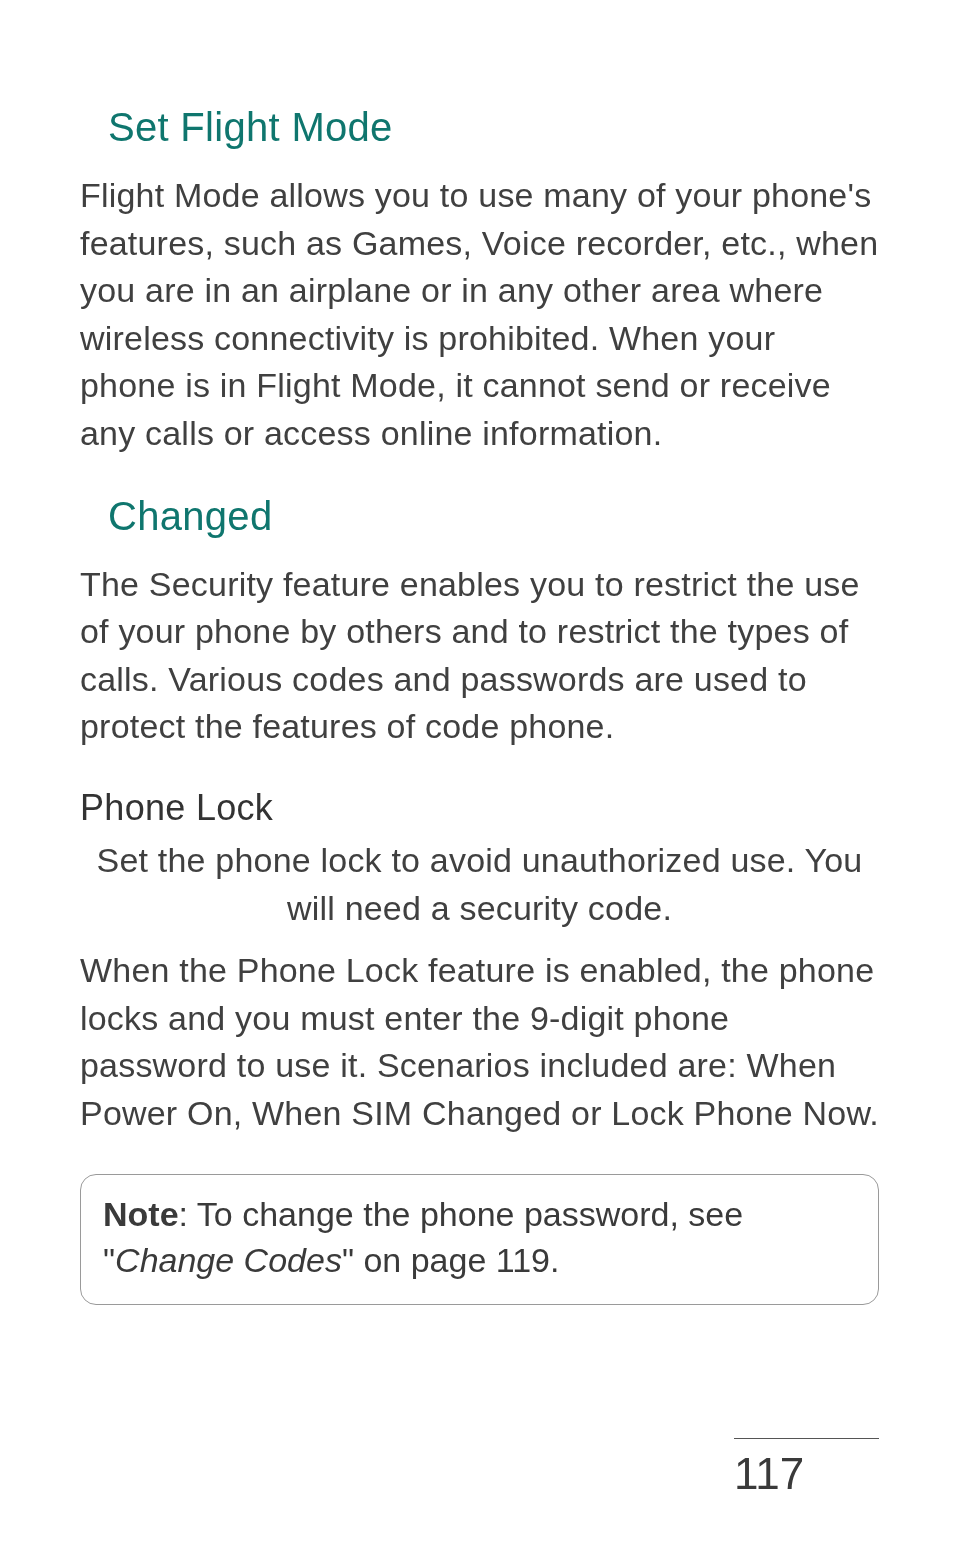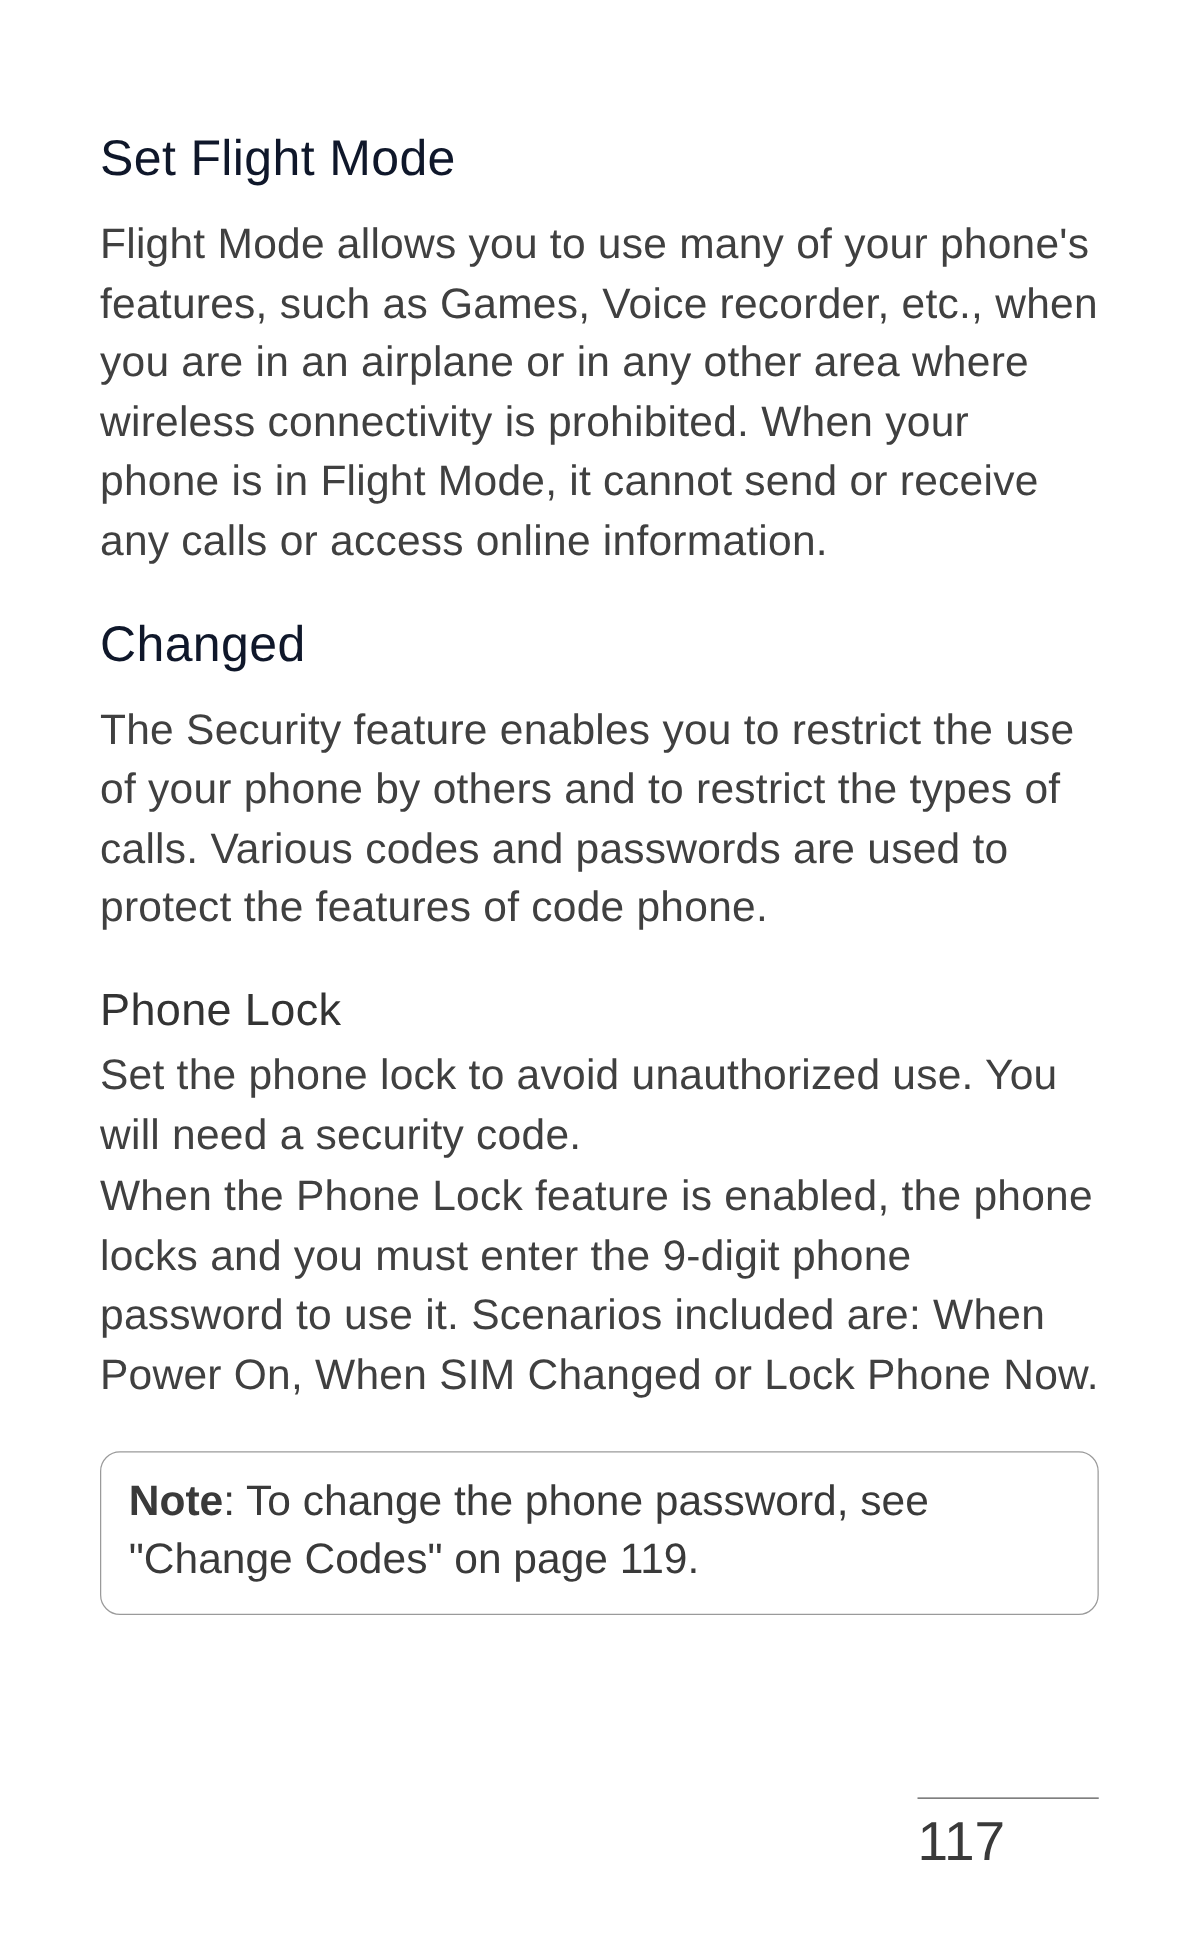--- a/index.html
+++ b/index.html
@@ -13,55 +13,58 @@
       background: #ffffff;
       font-family: "Helvetica Neue", Helvetica, Arial, sans-serif;
       color: #3a3a3a;
       position: relative;
       padding: 105px 75px 0 80px;
       font-weight: 300;
     }
     .heading-1 {
       font-size: 40px;
       font-weight: 400;
-      color: #0f172a;
+      color: #0f766e;
       margin-bottom: 22px;
       letter-spacing: 0.3px;
+      margin-left: 28px;
     }
     .body-text {
       font-size: 34px;
       line-height: 1.4;
       color: #404040;
       margin-bottom: 36px;
       font-weight: 300;
       letter-spacing: 0.2px;
     }
     .heading-2 {
       font-size: 36px;
       font-weight: 500;
       color: #333333;
       margin-bottom: 8px;
       letter-spacing: 0.3px;
     }
     .body-text.tight {
-      margin-bottom: 2px;
+      margin-bottom: 15px;
+      text-align: center;
     }
     .note-box {
       border: 1px solid #9a9a9a;
       border-radius: 16px;
       padding: 16px 22px 20px 22px;
       margin-top: 18px;
       font-size: 34px;
       line-height: 1.38;
       font-weight: 300;
     }
     .bold {
       font-weight: 600;
     }
     .italic {
+      font-style: italic;
     }
     .page-number-wrap {
       position: absolute;
       bottom: 58px;
       right: 75px;
       width: 145px;
     }
     .page-rule {
       border: none;
       border-top: 1.5px solid #555555;

